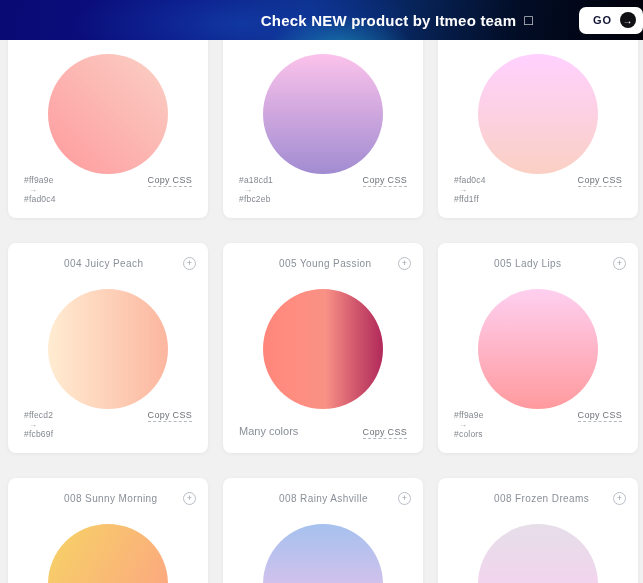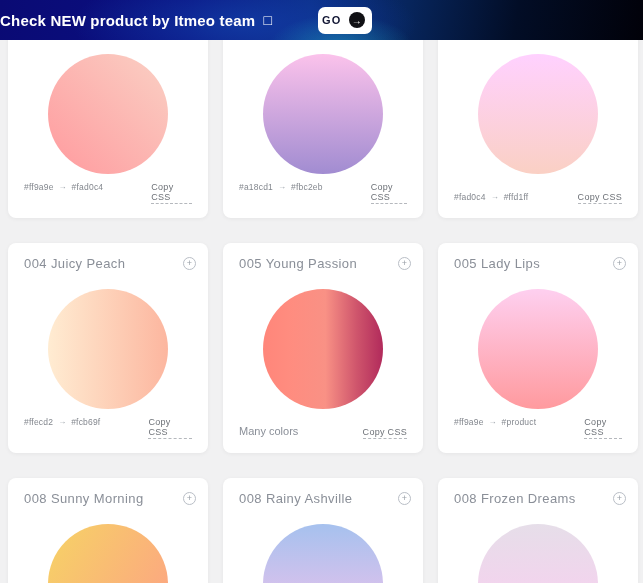--- a/index.html
+++ b/index.html
@@ -6,34 +6,34 @@
   html,body { width:643px; height:583px; overflow:hidden; }
   body {
     font-family:"Liberation Sans", sans-serif;
     background:#f1f1f2;
     position:relative;
   }
 
   
   .banner {
     position:absolute; top:0; left:0; width:643px; height:40px; z-index:20;
-    display:flex; align-items:center; justify-content:flex-start; gap:46px;
+    display:flex; align-items:center; justify-content:flex-end; gap:46px;
     background:
       radial-gradient(100px 46px at 53% 118%, rgba(32,165,195,.55), rgba(32,165,195,0) 72%),
       radial-gradient(230px 72px at 38% 60%, rgba(18,60,165,.85), rgba(18,60,165,0) 75%),
       linear-gradient(100deg, #0a0a74 0%, #0a1082 30%, #0b2f86 48%, #07255c 63%, #020d26 80%, #010109 100%);
   }
   .banner-text {
     color:#ffffff; font-size:15px; font-weight:700; letter-spacing:.2px;
     display:flex; align-items:center; gap:8px;
   }
   .emoji-box { font-weight:400; font-size:14px; }
   .go-btn {
     background:#ffffff; border:none; border-radius:7px; height:27px;
-    padding:0 7px 0 4px; display:flex; align-items:center; gap:8px;
+    padding:0 7px 0 14px; display:flex; align-items:center; gap:8px;
     font-family:"Liberation Sans", sans-serif;
     font-weight:700; font-size:11px; letter-spacing:1px; color:#101432; cursor:pointer;
   }
   .go-arrow {
     width:16px; height:16px; border-radius:50%; background:#101014; color:#fff;
     display:flex; align-items:center; justify-content:center; font-size:10px; font-weight:400;
   }
 
   
   .grid {
@@ -41,34 +41,34 @@
     display:grid; grid-template-columns:repeat(3,200px); gap:25px 15px;
   }
   .card {
     width:200px; height:210px; background:#ffffff; border-radius:8px;
     box-shadow:0 1px 4px rgba(0,0,0,.05); position:relative;
   }
   .card-head {
     display:flex; justify-content:space-between; align-items:center;
     padding:14px 12px 0 16px; height:27px;
   }
-  .card-title { font-size:13px; color:#8a8f98; letter-spacing:.4px; white-space:nowrap; }
+  .card-title { font-size:10px; color:#8a8f98; letter-spacing:.4px; white-space:nowrap;margin-left:40px; }
   .expand-btn {
     width:13px; height:13px; border:1px solid #b9bec6; border-radius:50%;
     color:#9aa0a8; font-size:9px; line-height:10px; text-align:center; cursor:pointer;
     flex:none;
   }
   .circle {
     width:120px; height:120px; border-radius:50%; margin:19px auto 0; cursor:pointer;
   }
   .card-foot {
     position:absolute; left:16px; right:16px; bottom:14px;
     display:flex; justify-content:space-between; align-items:baseline;
   }
-  .hexes { display:flex; align-items:flex-start; font-size:8.5px; }
+  .hexes { display:flex; align-items:flex-start; font-size:8.5px;flex-direction:column; }
   .hex { color:#83878e; letter-spacing:.2px; cursor:pointer; }
   .arr { color:#9aa0a8; margin:0 5px; font-size:8px; }
   .note { color:#8a8f98; font-size:11px; }
   .copy {
     color:#6d7177; font-size:9px; letter-spacing:.3px; cursor:pointer;
     border-bottom:1px dashed #b5b8bd; padding-bottom:1px;margin-left:48px;
   }
 </style>
 </head>
 <body>
@@ -173,21 +173,21 @@
   <article class="card">
     <header class="card-head">
       <span class="card-title">005 Lady Lips</span>
       <span class="expand-btn">+</span>
     </header>
     <div class="circle" style="background: linear-gradient(to top, rgb(255, 154, 158) 0%, rgb(254, 207, 239) 99%, rgb(254, 207, 239) 100%);"></div>
     <footer class="card-foot">
       <span class="hexes">
         <span class="hex">#ff9a9e</span>
         <span class="arr">→</span>
-        <span class="hex">#product</span>
+        <span class="hex">#colors</span>
 
       </span>
       <span class="copy">Copy CSS</span>
     </footer>
   </article>
 
   <article class="card">
     <header class="card-head">
       <span class="card-title">008 Sunny Morning</span>
       <span class="expand-btn">+</span>

